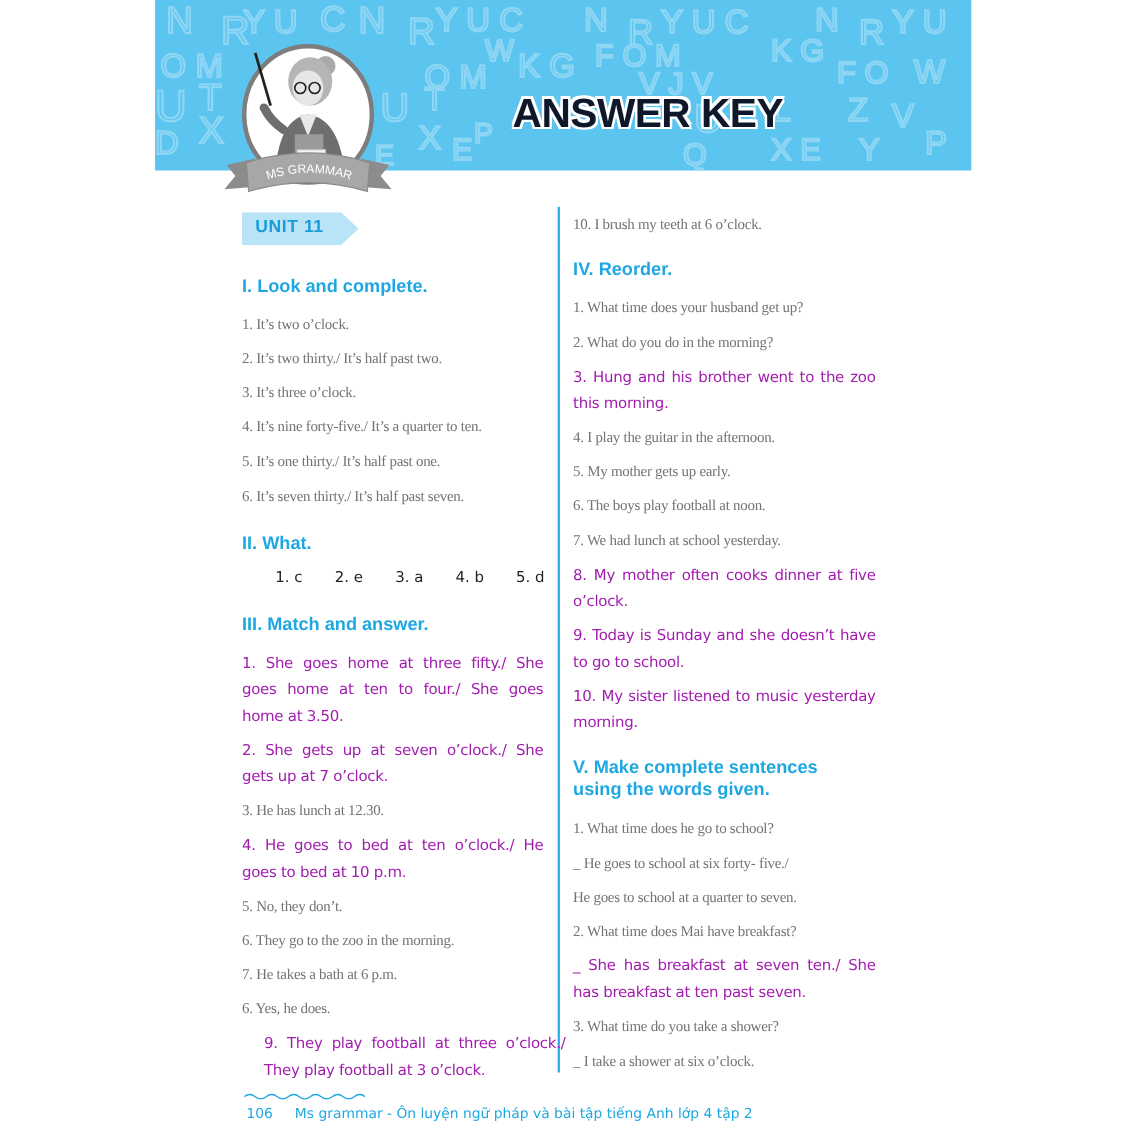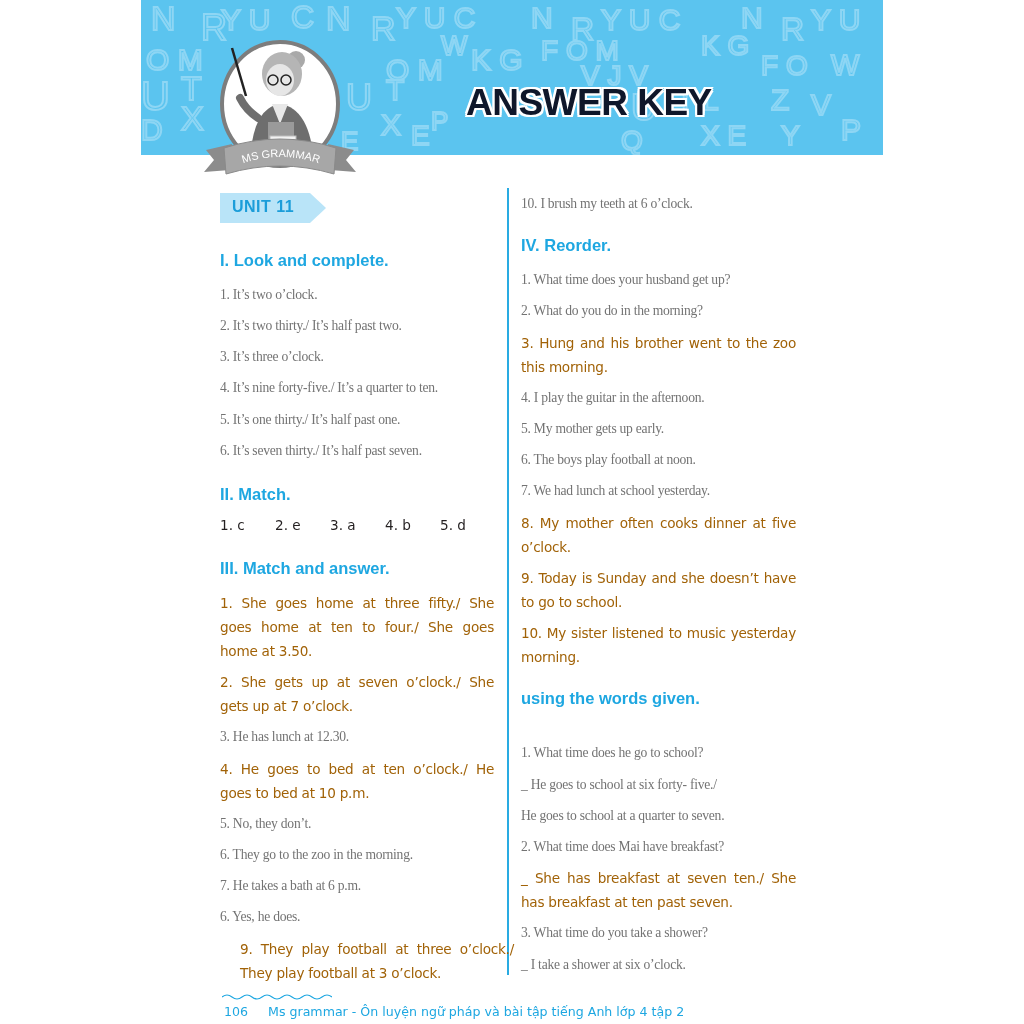--- a/index.html
+++ b/index.html
@@ -20,25 +20,25 @@
 
   .unit-badge { position: absolute; left: 220px; top: 193px; height: 45px; width: 106px; }
   .unit-badge svg { position: absolute; left: 0; top: 0; }
   .unit-badge span { position: absolute; left: 12px; top: 5px; font-family: "Liberation Sans", sans-serif;
                      font-weight: bold; font-size: 16px; color: #1b9dd9; letter-spacing: 0.5px; }
 
   .heading { position: absolute; font-family: "Liberation Sans", sans-serif; font-weight: bold;
              font-size: 16.5px; color: #1ea7e1; line-height: 20px; }
   .line { position: absolute; font-size: 13.6px; line-height: 24px; color: #737373; white-space: nowrap;
           font-family: Liberation Serif, serif; letter-spacing: -0.25px; }
-  .para { position: absolute; font-size: 13.6px; line-height: 24px; color: #a16207;
+  .para { position: absolute; font-size: 13.6px; line-height: 24px; color: #a21caf;
           text-align: justify; text-align-last: left; letter-spacing: -0.25px; }
 
   .match-row { position: absolute; left: 220px; top: 513px; display: flex; font-size: 13.6px; line-height: 24px; }
-  .match-row span { display: inline-block; width: 55px; }
+  .match-row span { display: inline-block; width: 55px; text-align: right; }
 
   .footer { position: absolute; left: 222px; top: 992px; }
   .footer-wave { position: absolute; left: 0; top: 0; }
   .footer-text { position: absolute; left: 2px; top: 12px; font-size: 12.6px; color: #1ea7e1; white-space: nowrap; }
   .footer-text .pg { margin-right: 20px; }
 </style>
 </head>
 <body>
 
 <div class="banner">
@@ -121,21 +121,21 @@
 <div class="divider"></div>
 
 <div class="heading" style="left:220px; top:250px;text-align:center;">I. Look and complete.</div>
 <div class="line" style="left:220px; top:283px;">1. It’s two o’clock.</div>
 <div class="line" style="left:220px; top:314px;">2. It’s two thirty./ It’s half past two.</div>
 <div class="line" style="left:220px; top:345px;">3. It’s three o’clock.</div>
 <div class="line" style="left:220px; top:376px;">4. It’s nine forty-five./ It’s a quarter to ten.</div>
 <div class="line" style="left:220px; top:408px;">5. It’s one thirty./ It’s half past one.</div>
 <div class="line" style="left:220px; top:439px;">6. It’s seven thirty./ It’s half past seven.</div>
 
-<div class="heading" style="left:220px; top:484px;">II. Match.</div>
+<div class="heading" style="left:220px; top:484px;">II. What.</div>
 <div class="match-row">
   <span>1. c</span>
   <span>2. e</span>
   <span>3. a</span>
   <span>4. b</span>
   <span>5. d</span>
 </div>
 
 <div class="heading" style="left:220px; top:558px;">III. Match and answer.</div>
 <div class="para" style="left:220px; top:591px; width:274px;">1. She goes home at three fifty./ She goes home at ten to four./ She goes home at 3.50.</div>
@@ -156,20 +156,21 @@
 <div class="para" style="left:521px; top:331px; width:275px;">3. Hung and his brother went to the zoo this morning.</div>
 <div class="line" style="left:521px; top:386px;">4. I play the guitar in the afternoon.</div>
 <div class="line" style="left:521px; top:417px;">5. My mother gets up early.</div>
 <div class="line" style="left:521px; top:448px;text-align:right;">6. The boys play football at noon.</div>
 <div class="line" style="left:521px; top:479px;">7. We had lunch at school yesterday.</div>
 <div class="para" style="left:521px; top:511px; width:275px;">8. My mother often cooks dinner at five o’clock.</div>
 <div class="para" style="left:521px; top:566px; width:275px;">9. Today is Sunday and she doesn’t have to go to school.</div>
 <div class="para" style="left:521px; top:621px; width:275px;">10. My sister listened to music yesterday morning.</div>
 
 <div class="heading" style="left:521px; top:688px;">
+  <div>V. Make complete sentences</div>
   <div>using the words given.</div>
 </div>
 <div class="line" style="left:521px; top:741px;">1. What time does he go to school?</div>
 <div class="line" style="left:521px; top:773px;">_ He goes to school at six forty- five./</div>
 <div class="line" style="left:521px; top:804px;">He goes to school at a quarter to seven.</div>
 <div class="line" style="left:521px; top:835px;">2. What time does Mai have breakfast?</div>
 <div class="para" style="left:521px; top:866px; width:275px;">_ She has breakfast at seven ten./ She has breakfast at ten past seven.</div>
 <div class="line" style="left:521px; top:921px;">3. What time do you take a shower?</div>
 <div class="line" style="left:521px; top:953px;">_ I take a shower at six o’clock.</div>
 

